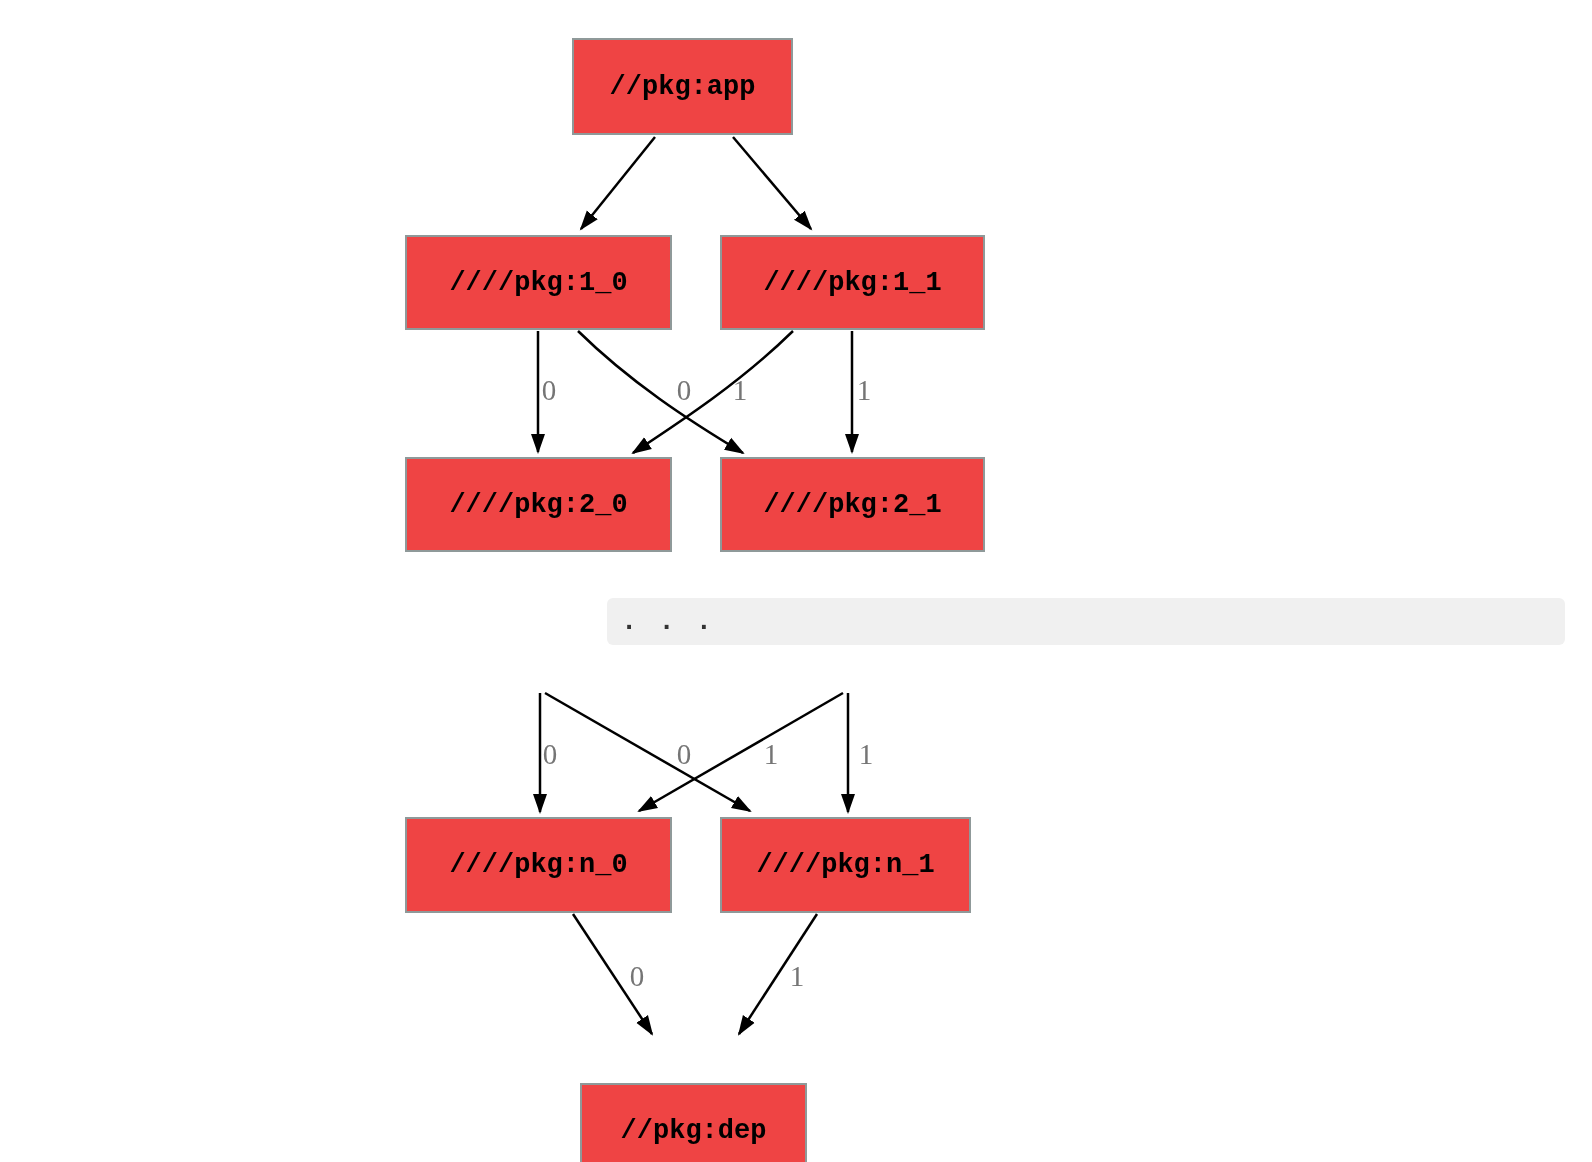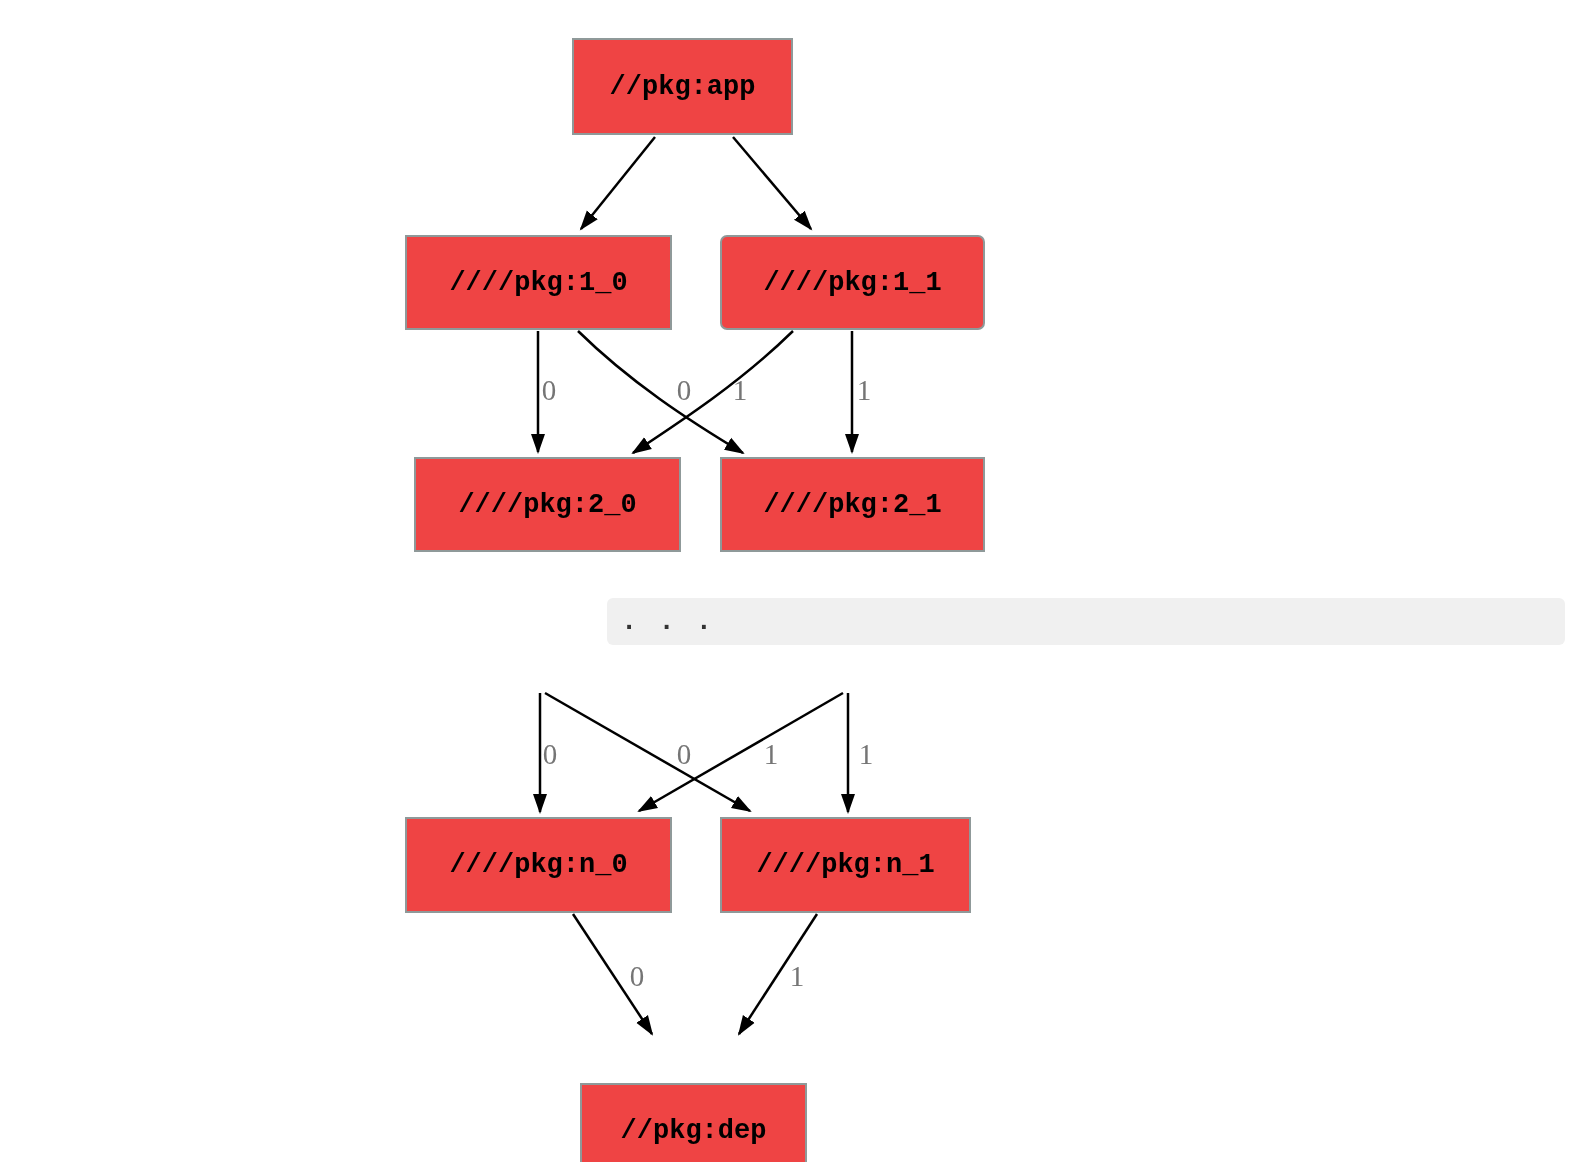--- a/index.html
+++ b/index.html
@@ -34,22 +34,22 @@
     align-items: center;
     justify-content: center;
     font-family: "Liberation Mono", monospace;
     font-weight: bold;
     font-size: 27px;
     color: #000000;
     white-space: pre;
   }
   .node-app  { left: 572px; top: 38px;   width: 221px; height: 97px; }
   .node-1_0  { left: 405px; top: 235px;  width: 267px; height: 95px; }
-  .node-1_1  { left: 720px; top: 235px;  width: 265px; height: 95px; border-radius: 7px; }
-  .node-2_0  { left: 414px; top: 457px;  width: 267px; height: 95px; }
+  .node-1_1  { left: 720px; top: 235px;  width: 265px; height: 95px; }
+  .node-2_0  { left: 405px; top: 457px;  width: 267px; height: 95px; }
   .node-2_1  { left: 720px; top: 457px;  width: 265px; height: 95px; }
   .node-n_0  { left: 405px; top: 817px;  width: 267px; height: 96px; text-align: center; }
   .node-n_1  { left: 720px; top: 817px;  width: 251px; height: 96px; }
   .node-dep  { left: 580px; top: 1039px; width: 227px; height: 96px; margin-top: 44px; }
 
   .edge-label {
     position: absolute;
     transform: translate(-50%, -50%);
     font-family: "Liberation Serif", serif;
     font-size: 29px;

